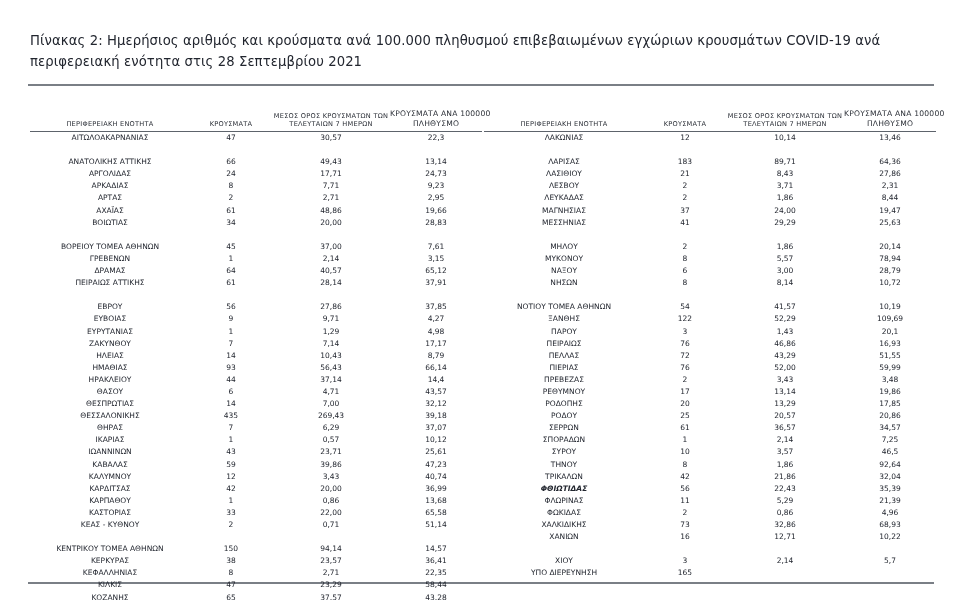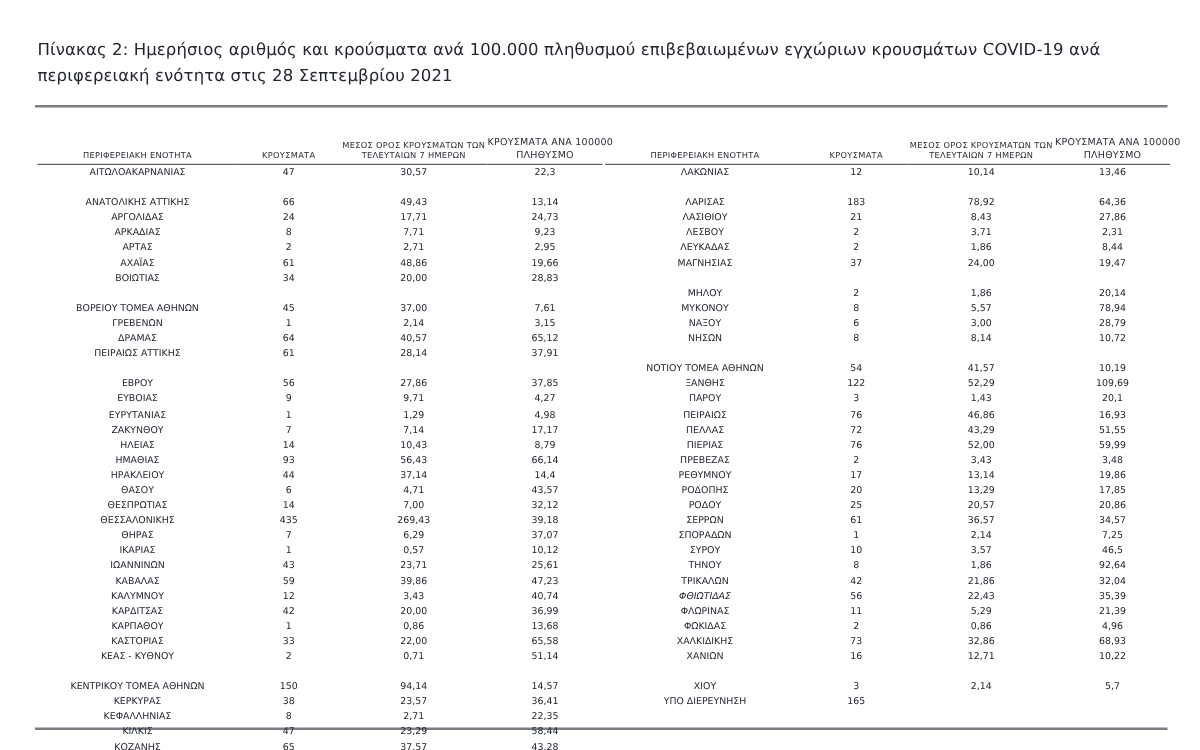--- a/index.html
+++ b/index.html
@@ -108,21 +108,21 @@
     font-size: 7.5px;
     line-height: 12.1px;
     color: #22262f;
     white-space: nowrap;
   }
   .c-unit    { left: 0px;   width: 160px; text-align: center; }
   .c-cases   { left: 160px; width: 82px;  text-align: center; }
   .c-avg     { left: 242px; width: 118px; text-align: center; }
   .c-per100k { left: 360px; width: 92px;  text-align: center; }
 
-  .c-unit.italic { font-style: italic; }
+  .c-unit.italic { font-style: italic; font-weight: bold; }
 </style>
 </head>
 <body>
 
 <div id="page">
 
   <div id="caption">Πίνακας 2:  Ημερήσιος αριθμός και κρούσματα ανά 100.000 πληθυσμού επιβεβαιωμένων εγχώριων κρουσμάτων COVID-19 ανά περιφερειακή ενότητα στις 28 Σεπτεμβρίου 2021</div>
 
   <div id="table-frame">
 
@@ -383,21 +383,21 @@
           <div class="row">
             <div class="cell c-unit">ΛΑΚΩΝΙΑΣ</div>
             <div class="cell c-cases">12</div>
             <div class="cell c-avg">10,14</div>
             <div class="cell c-per100k">13,46</div>
           </div>
           <div class="row spacer"></div>
           <div class="row">
             <div class="cell c-unit">ΛΑΡΙΣΑΣ</div>
             <div class="cell c-cases">183</div>
-            <div class="cell c-avg">78,92</div>
+            <div class="cell c-avg">89,71</div>
             <div class="cell c-per100k">64,36</div>
           </div>
           <div class="row">
             <div class="cell c-unit">ΛΑΣΙΘΙΟΥ</div>
             <div class="cell c-cases">21</div>
             <div class="cell c-avg">8,43</div>
             <div class="cell c-per100k">27,86</div>
           </div>
           <div class="row">
             <div class="cell c-unit">ΛΕΣΒΟΥ</div>
@@ -410,20 +410,26 @@
             <div class="cell c-cases">2</div>
             <div class="cell c-avg">1,86</div>
             <div class="cell c-per100k">8,44</div>
           </div>
           <div class="row">
             <div class="cell c-unit">ΜΑΓΝΗΣΙΑΣ</div>
             <div class="cell c-cases">37</div>
             <div class="cell c-avg">24,00</div>
             <div class="cell c-per100k">19,47</div>
           </div>
+          <div class="row">
+            <div class="cell c-unit">ΜΕΣΣΗΝΙΑΣ</div>
+            <div class="cell c-cases">41</div>
+            <div class="cell c-avg">29,29</div>
+            <div class="cell c-per100k">25,63</div>
+          </div>
           <div class="row spacer"></div>
           <div class="row">
             <div class="cell c-unit">ΜΗΛΟΥ</div>
             <div class="cell c-cases">2</div>
             <div class="cell c-avg">1,86</div>
             <div class="cell c-per100k">20,14</div>
           </div>
           <div class="row">
             <div class="cell c-unit">ΜΥΚΟΝΟΥ</div>
             <div class="cell c-cases">8</div>

